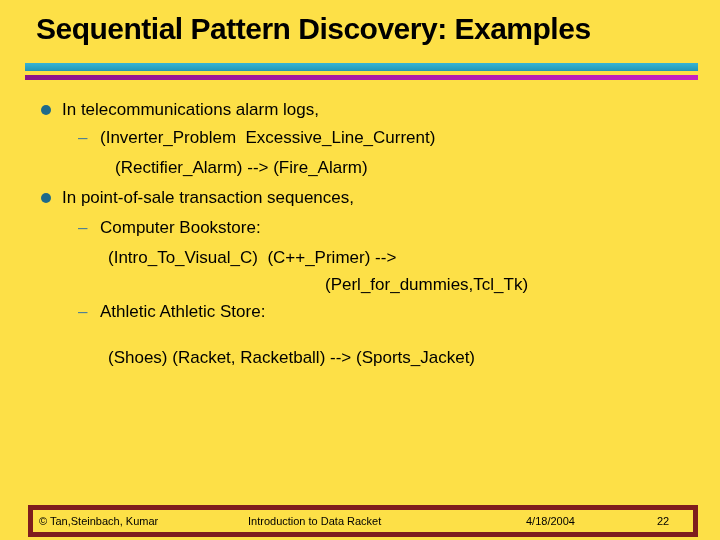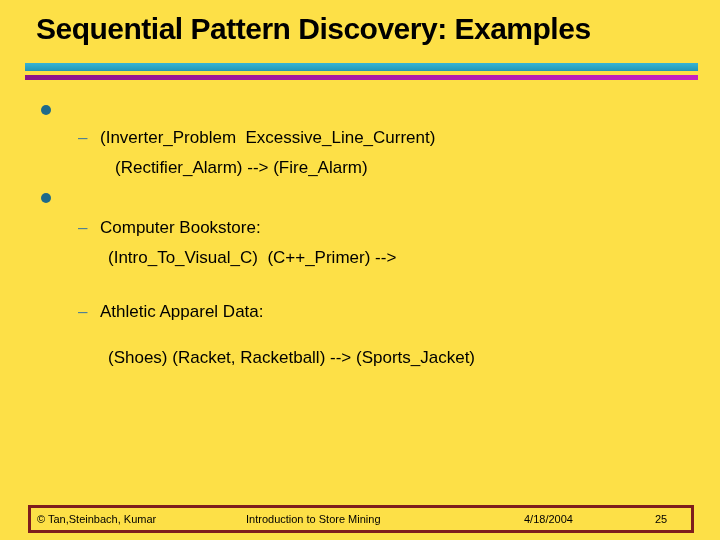--- a/index.html
+++ b/index.html
@@ -58,21 +58,21 @@
     color: #4e7f96;
     white-space: pre;
     line-height: 20px;
   }
   .footer {
     position: absolute;
     left: 28px;
     top: 505px;
     width: 660px;
     height: 22px;
-    border: 3px solid #7f1d1d;
+    border: 5px solid #7f1d1d;
     font-size: 11px;
     color: #000000;
   }
   .footer span {
     position: absolute;
     top: 0;
     line-height: 22px;
     white-space: pre;
   }
   .f-copy   { left: 6px; }
@@ -84,38 +84,41 @@
 <body>
 
 <div class="slide">
 
   <h1 class="title">Sequential Pattern Discovery: Examples</h1>
 
   <div class="rule-cyan"></div>
   <div class="rule-purple"></div>
 
   <span class="bullet-dot" style="left:41px; top:105px;"></span>
+  <div class="line" style="left:62px; top:100px;">In telecommunications alarm logs,</div>
 
   <span class="dash" style="left:78px; top:128px;">–</span>
   <div class="line" style="left:100px; top:128px;">(Inverter_Problem  Excessive_Line_Current)</div>
 
   <div class="line" style="left:115px; top:158px;">(Rectifier_Alarm) --&gt; (Fire_Alarm)</div>
 
   <span class="bullet-dot" style="left:41px; top:193px;"></span>
+  <div class="line" style="left:62px; top:188px;">In point-of-sale transaction sequences,</div>
 
   <span class="dash" style="left:78px; top:218px;">–</span>
   <div class="line" style="left:100px; top:218px;">Computer Bookstore:</div>
 
   <div class="line" style="left:108px; top:248px;">(Intro_To_Visual_C)  (C++_Primer) --&gt;</div>
+  <div class="line" style="left:325px; top:275px;">(Perl_for_dummies,Tcl_Tk)</div>
 
   <span class="dash" style="left:78px; top:302px;">–</span>
-  <div class="line" style="left:100px; top:302px;">Athletic Apparel Data:</div>
+  <div class="line" style="left:100px; top:302px;">Athletic Athletic Store:</div>
 
   <div class="line" style="left:108px; top:348px;">(Shoes) (Racket, Racketball) --&gt; (Sports_Jacket)</div>
 
   <div class="footer">
     <span class="f-copy">© Tan,Steinbach, Kumar</span>
-    <span class="f-center">Introduction to Store Mining</span>
+    <span class="f-center">Introduction to Data Racket</span>
     <span class="f-date">4/18/2004</span>
-    <span class="f-page">25</span>
+    <span class="f-page">22</span>
   </div>
 
 </div>
 
 </body></html>

